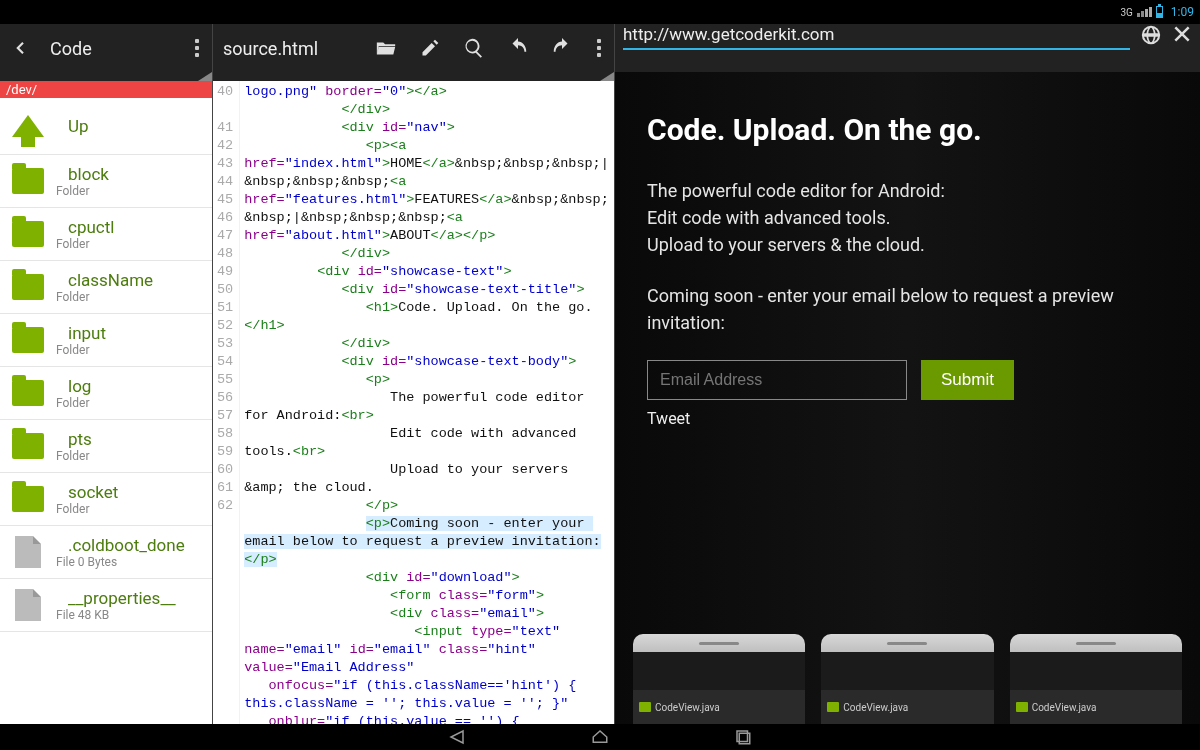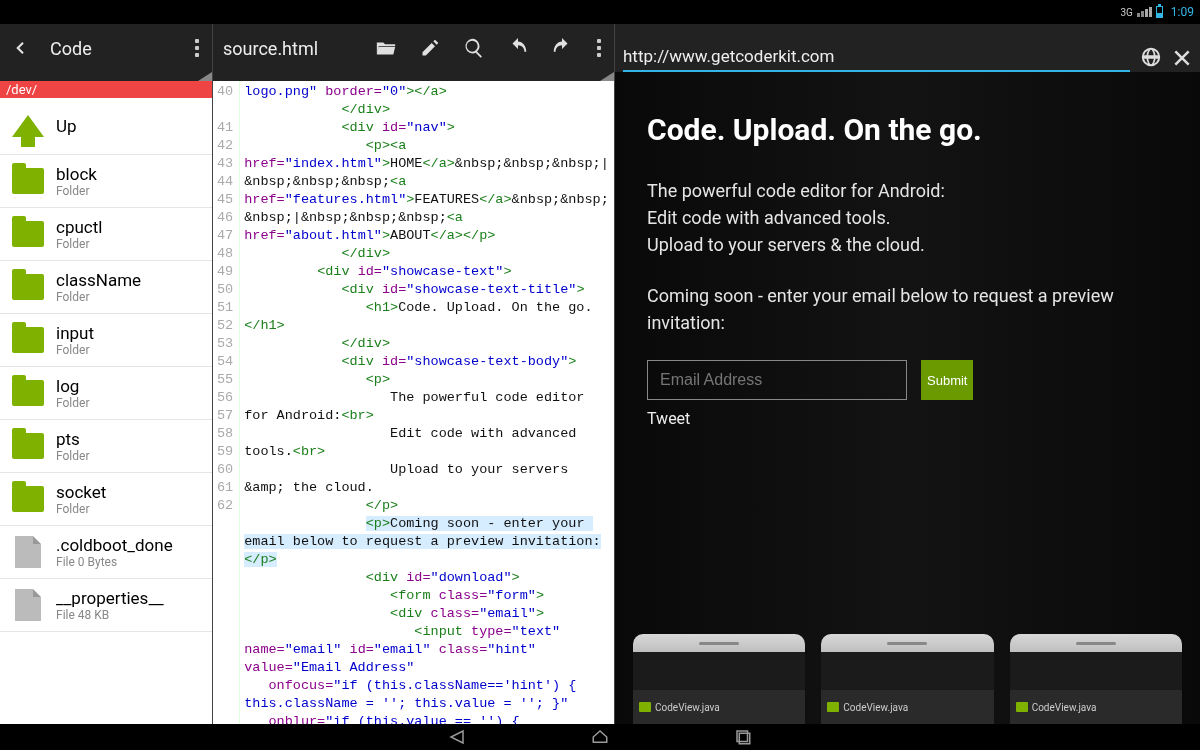--- a/index.html
+++ b/index.html
@@ -37,48 +37,48 @@
 .breadcrumb { background: #ef4444; color: #fff; font-size: 13px; padding: 1px 6px; }
 .file-list { flex:1; overflow:auto; }
 .file-item { display:flex; align-items:center; padding: 8px 10px; border-bottom:1px solid #e5e5e5; cursor:pointer; }
 .file-item .icon-slot { width: 36px; height: 36px; display:flex; align-items:center; justify-content:center; margin-right:10px; }
 .folder-icon { width: 32px; height: 26px; background:#7eb100; border-radius:2px; position:relative; }
 .folder-icon:before { content:''; position:absolute; top:-5px; left:0; width:14px; height:6px; background:#7eb100; border-radius:2px 2px 0 0; }
 .up-arrow { width:0; height:0; border-left:16px solid transparent; border-right:16px solid transparent; border-bottom:22px solid #7eb100; position:relative; }
 .up-arrow:after { content:''; position:absolute; top:22px; left:-7px; width:14px; height:10px; background:#7eb100; }
 .file-icon { width: 26px; height: 32px; background:#bbb; position:relative; }
 .file-icon:before { content:''; position:absolute; top:0; right:0; width:0; height:0; border-left:8px solid #999; border-top:8px solid #fff; }
-.file-item .label { font-size: 17px; color:#000000; }
+.file-item .label { font-size: 17px; color:#4d7c0f;margin-left:12px; }
 .file-item .sub { font-size: 12px; color:#888; }
 .file-item.up .label { font-size: 17px; }
 .file-item.up .icon-slot { height:40px; }
 
 
 .editor { flex:1; overflow:auto; background:#fff; font-family: "Courier New", monospace; font-size: 13.5px; line-height: 18px; display:flex; }
 .gutter { background:#fff; color:#aaa; text-align:right; padding: 2px 6px 2px 4px; border-right:1px solid #e0ffe0; user-select:none; }
 .gutter div { height:18px; }
 .code { flex:1; padding: 2px 4px; white-space:pre-wrap; word-break:break-word; }
 .code .ln { min-height:18px; }
 .t-tag { color:#1a7f1a; }
 .t-attr { color:#8b008b; }
 .t-str { color:#0000cd; }
 .t-txt { color:#111; }
 .t-ent { color:#111; }
 .hl { background:#d6ecff; }
 
 
-.url-bar { height:48px; background:#222; display:flex; align-items:flex-end; padding:0 8px; gap:10px; }
+.url-bar { height:48px; background:#222; display:flex; align-items:flex-start; padding:0 8px; gap:10px; }
 .url-text { flex:1; color:#eee; font-size:17px; border-bottom:2px solid #33b5e5; padding-bottom:4px; }
 .url-bar .rbtn { cursor:pointer; }
 .preview { flex:1; background:#0c0b0b linear-gradient(90deg,#0a0909 0,#141313 50%,#0a0909 100%); color:#fff; padding: 40px 32px 10px 32px; overflow:hidden; position:relative; }
 .preview h1 { font-size: 30px; font-weight:700; margin-bottom: 30px; }
 .preview p { font-size: 18px; color:#e5e5e5; line-height:1.5; margin-bottom:24px; }
 .email-row { display:flex; gap:14px; margin-bottom:9px; }
 .email-row input { width:260px; padding:10px 12px; background:transparent; border:1px solid #888; color:#999; font-size:16px; }
-.email-row button { background:#6a9a00; color:#fff; border:none; padding:10px 6px; font-size:13px; cursor:pointer; }
+.email-row button { background:#6a9a00; color:#fff; border:none; padding:10px 20px; font-size:17px; cursor:pointer; }
 .tweet { font-size:16px; color:#eee; }
 .phones { position:absolute; bottom:0; left:0; right:0; height:90px; display:flex; gap:16px; padding:0 18px; }
 .phone { flex:1; background:linear-gradient(#d8d8d8,#bfbfbf 18px,#1b1b1b 18px,#1b1b1b); border-radius:10px 10px 0 0; position:relative; }
 .phone:after { content:''; position:absolute; top:8px; left:50%; transform:translateX(-50%); width:40px; height:3px; background:#888; border-radius:2px; }
 .phone .tabstrip { position:absolute; bottom:0; left:0; right:0; height:34px; background:#2a2a2a; display:flex; align-items:center; font-size:10px; color:#ccc; padding:0 6px; gap:4px; }
 .phone .tabstrip .mini-icon{ width:12px; height:10px; background:#7eb100; border-radius:1px; }
 
 
 .navbar { height:26px; background:#000; display:flex; align-items:center; justify-content:center; gap:120px; }
 .navbar svg { fill:#888; }

